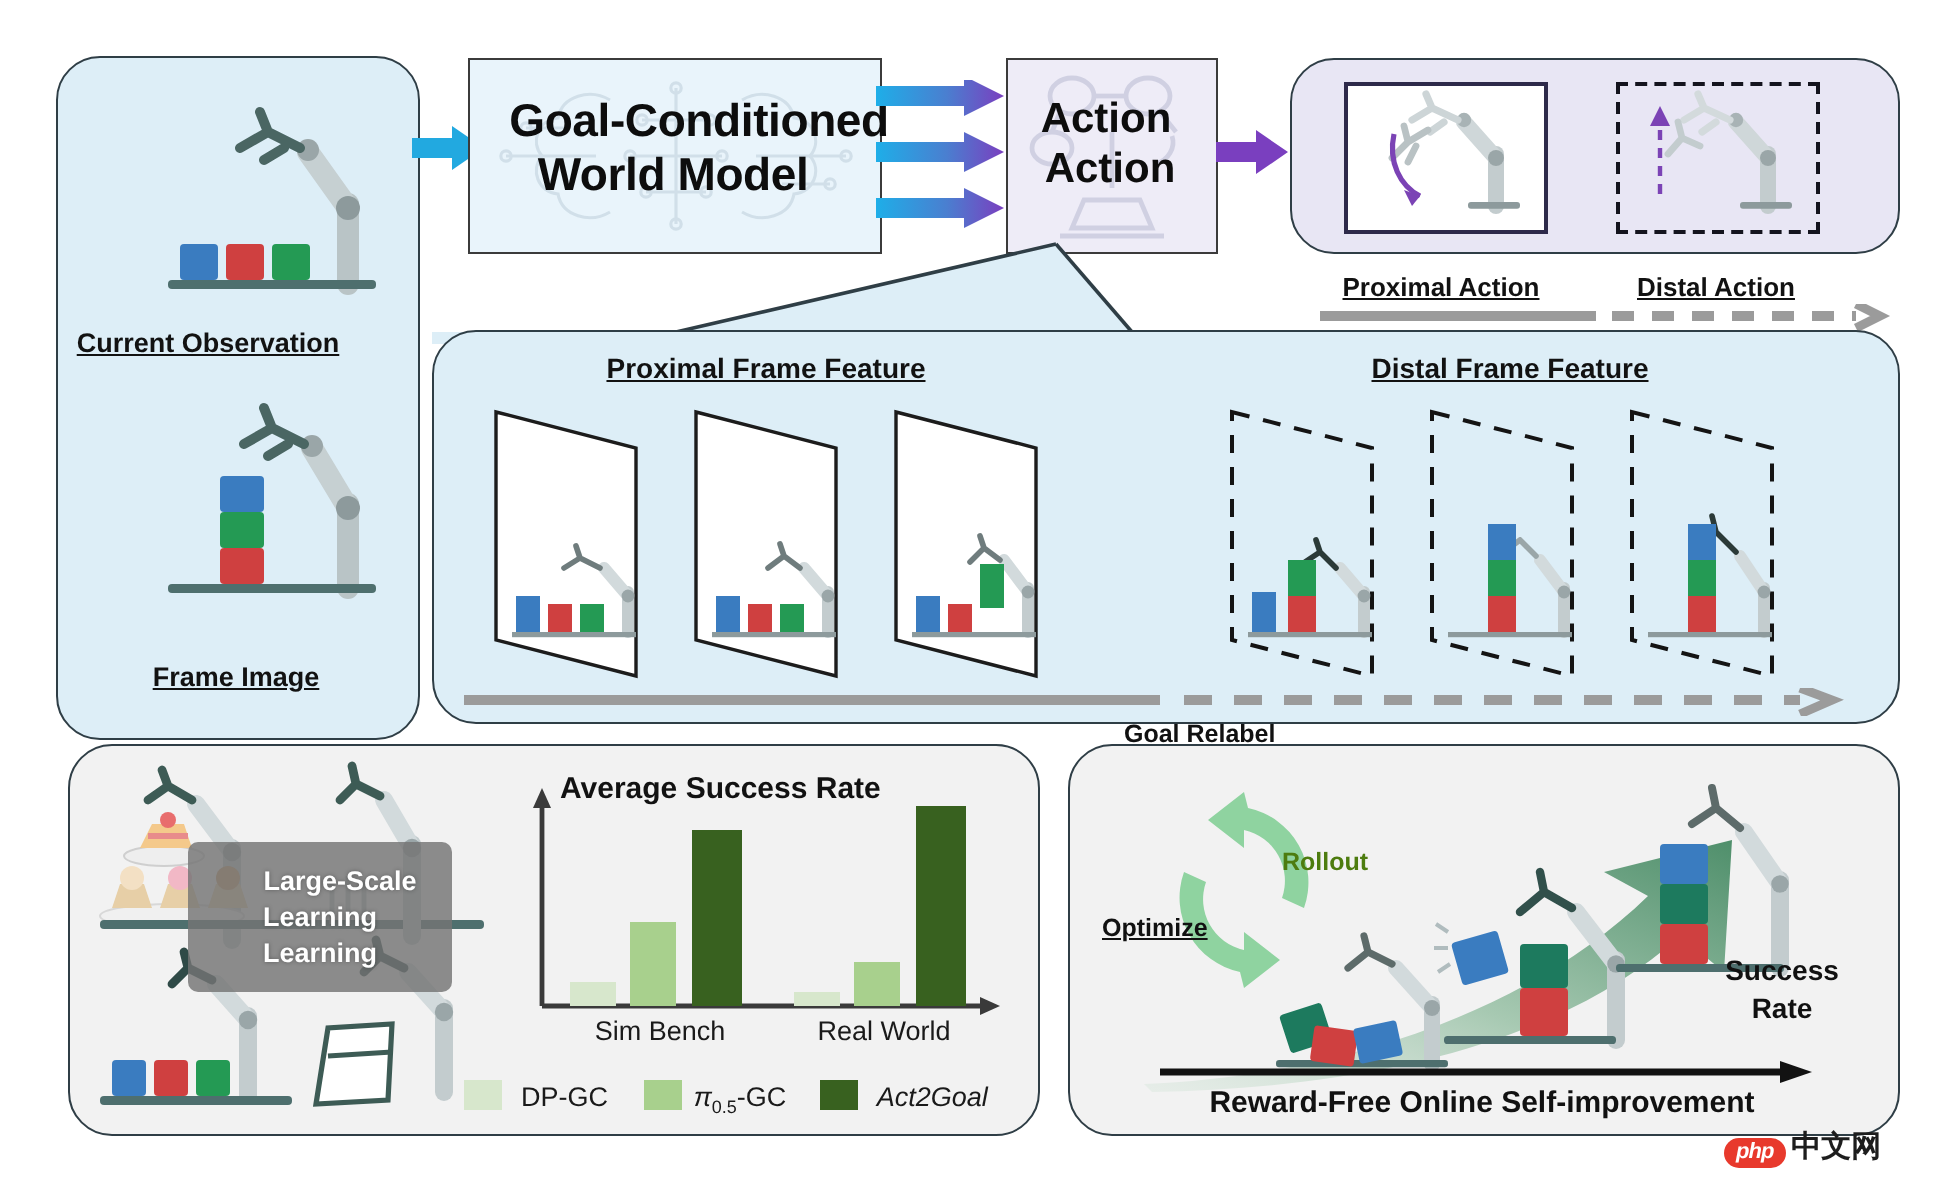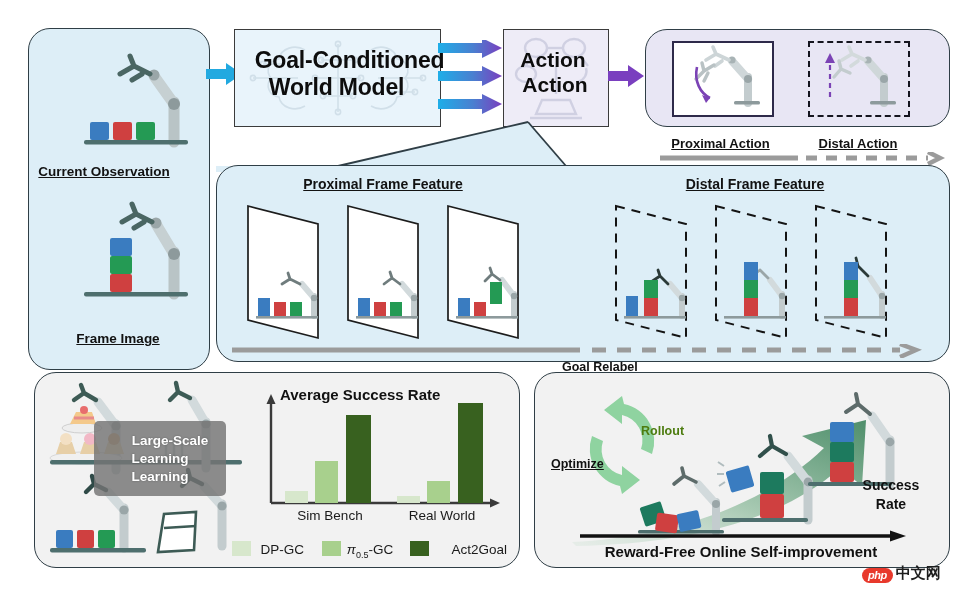--- a/index.html
+++ b/index.html
@@ -357,21 +357,21 @@
 </div>
 
 <div class="abs" style="left:232px;top:540px;width:286px;height:22px;">
   <span class="legend-sw" style="background:#d7e7cc;"></span>
   <span class="legend-lbl" style="margin-left:5px;margin-top:35px;">DP-GC</span>
   <span class="legend-sw" style="background:#a8d08d;margin-left:14px;"></span>
   <span class="legend-lbl" style="margin-left:1px;">
     <i>π</i><sub style="font-size:9px;">0.5</sub><span>-GC</span>
   </span>
   <span class="legend-sw" style="background:#38611f;margin-left:13px;"></span>
-  <span class="legend-lbl" style="margin-left:18px;">Act2Goal</span>
+  <span class="legend-lbl" style="margin-left:5px;font-style:italic;">Act2Goal</span>
 </div>
 
 <div class="abs panel-gray" style="left:534px;top:372px;width:414px;height:194px;"></div>
 
 <svg class="abs" style="left:558px;top:388px;" width="130" height="112" viewBox="0 0 130 112">
   <g fill="#8fd3a0">
     <path d="M66 16 a38 38 0 0 1 28 50 l-11 -5 a26 26 0 0 0 -19 -34 l0 9 l-18 -14 l18 -14 Z"></path>
     <path d="M62 98 a38 38 0 0 1 -28 -50 l11 5 a26 26 0 0 0 19 34 l0 -9 l18 14 l-18 14 Z"></path>
   </g>
 </svg>

